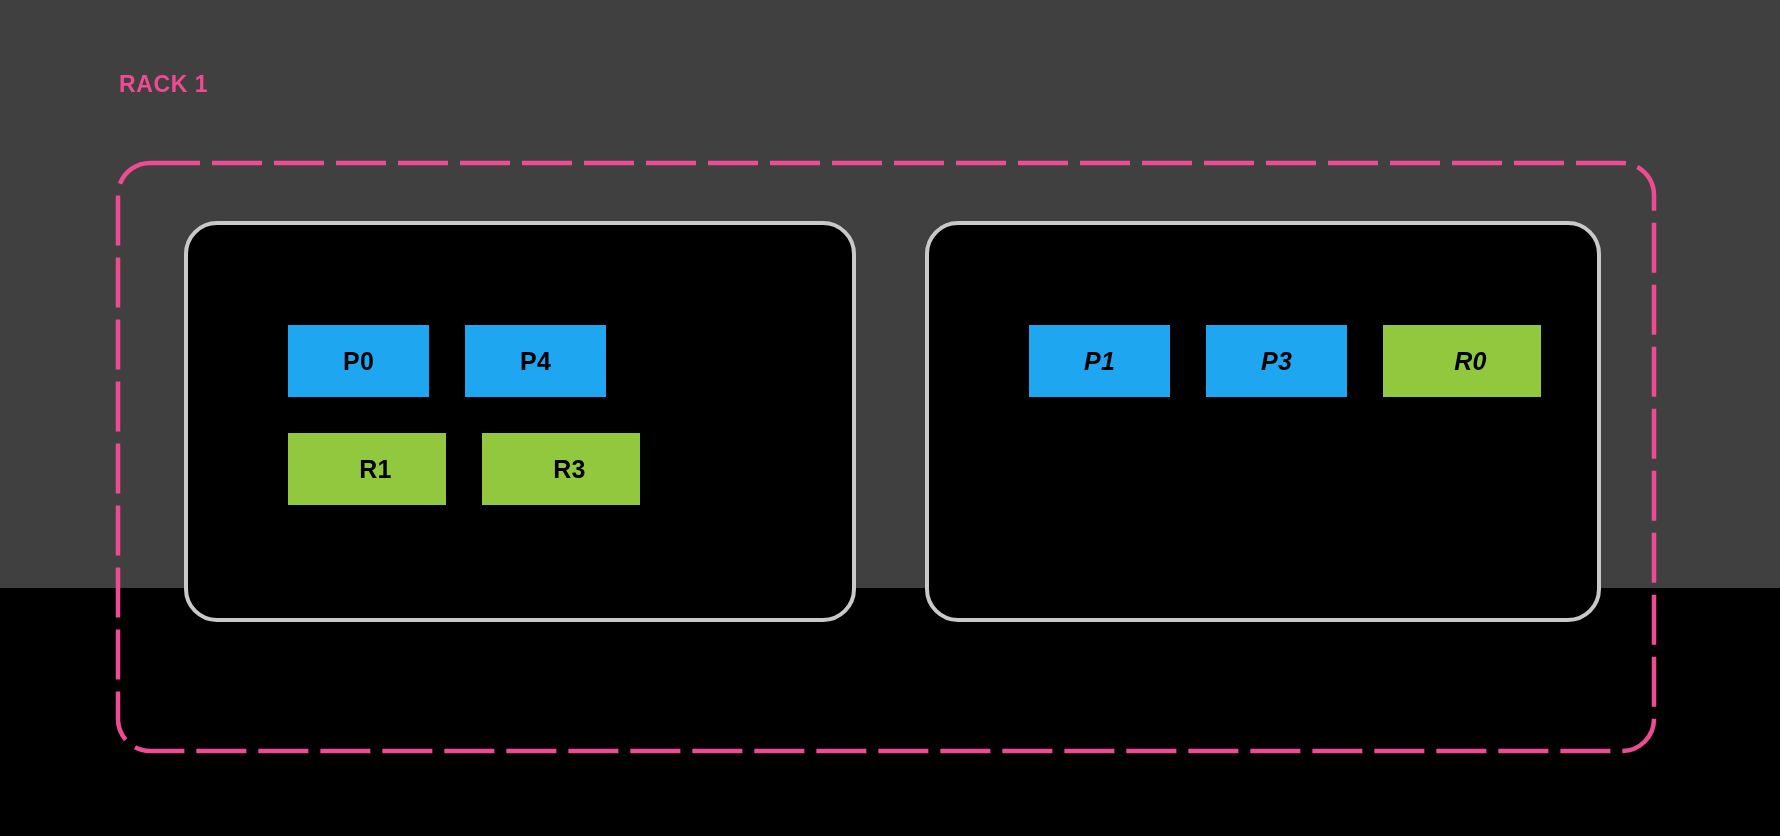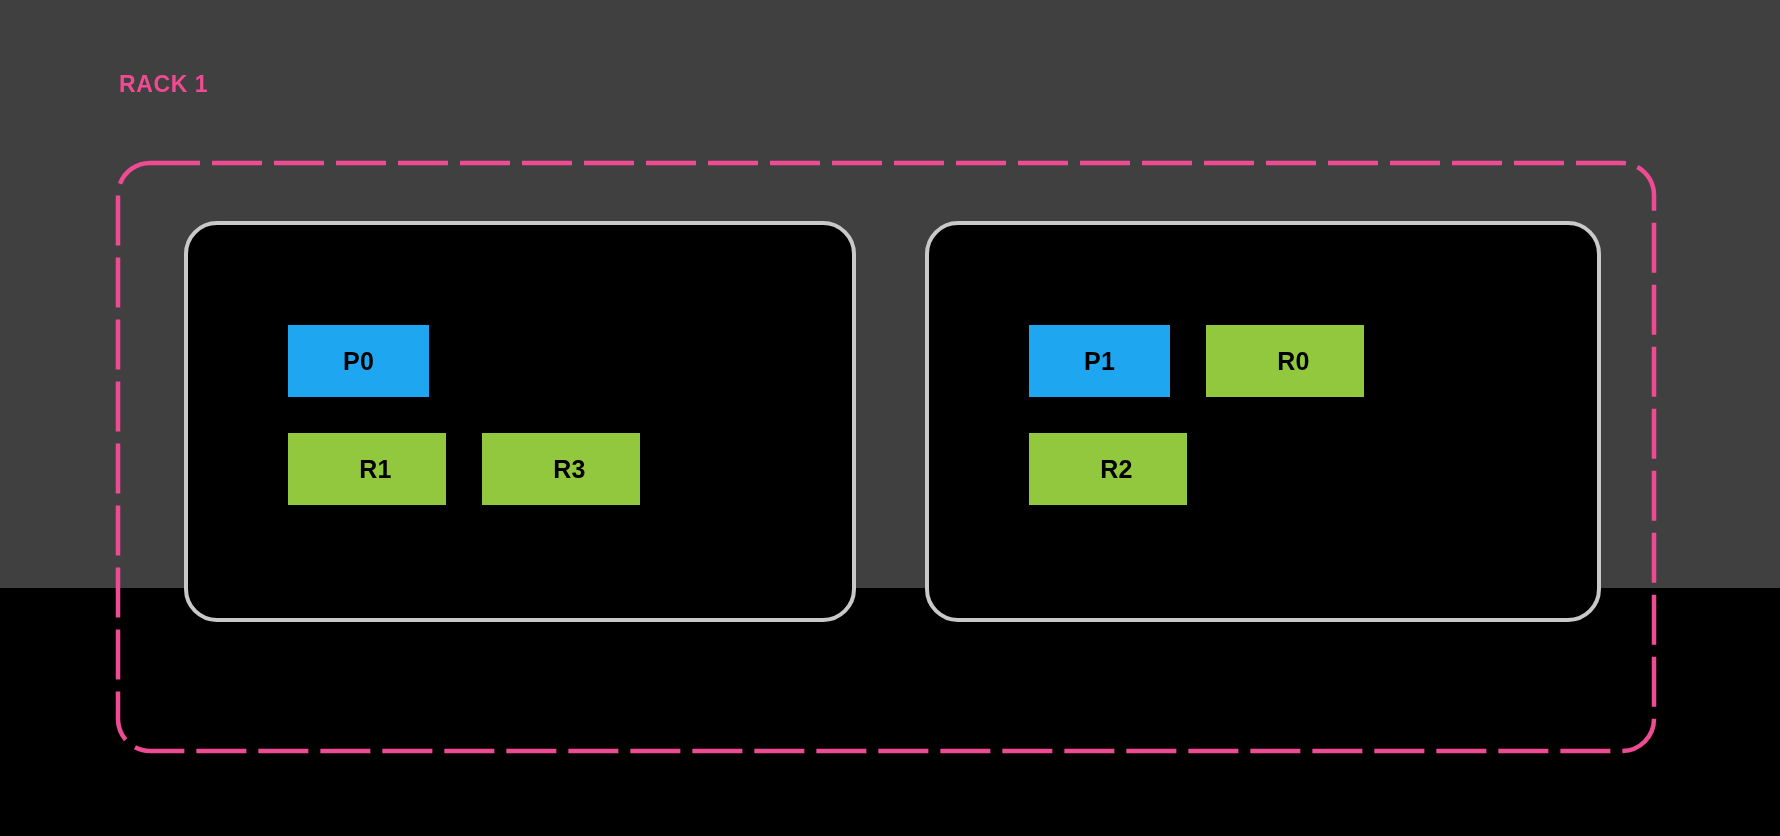--- a/index.html
+++ b/index.html
@@ -69,20 +69,21 @@
     left: 184px;
     top: 221px;
     width: 672px;
     height: 401px;
   }
   #node-box-1 {
     left: 925px;
     top: 221px;
     width: 676px;
     height: 401px;
+    font-style: italic;
   }
 
   
   .block-row {
     position: absolute;
     display: flex;
     flex-direction: row;
     align-items: flex-end;
     margin-left: 48px;
   }
@@ -121,30 +122,31 @@
 
   <div class="rack-boundary">
     <svg viewBox="0 0 1540 592" preserveAspectRatio="none">
       <rect x="2" y="2" width="1536" height="588" rx="32" ry="32" fill="none" stroke="#ef4b93" stroke-width="4.5" stroke-dasharray="50 12" stroke-linecap="butt"></rect>
     </svg>
   </div>
 
   <div class="node-box" id="node-box-0">
     <div class="block-row row-top">
       <div class="block primary">P0</div>
+      <div class="block primary">P4</div>
     </div>
     <div class="block-row row-bottom">
       <div class="block replica">R1</div>
       <div class="block replica">R3</div>
     </div>
   </div>
 
   <div class="node-box" id="node-box-1">
     <div class="block-row row-top">
       <div class="block primary">P1</div>
+      <div class="block primary">P3</div>
       <div class="block replica">R0</div>
     </div>
     <div class="block-row row-bottom">
-      <div class="block replica">R2</div>
     </div>
   </div>
 
 </div>
 
 </body></html>

